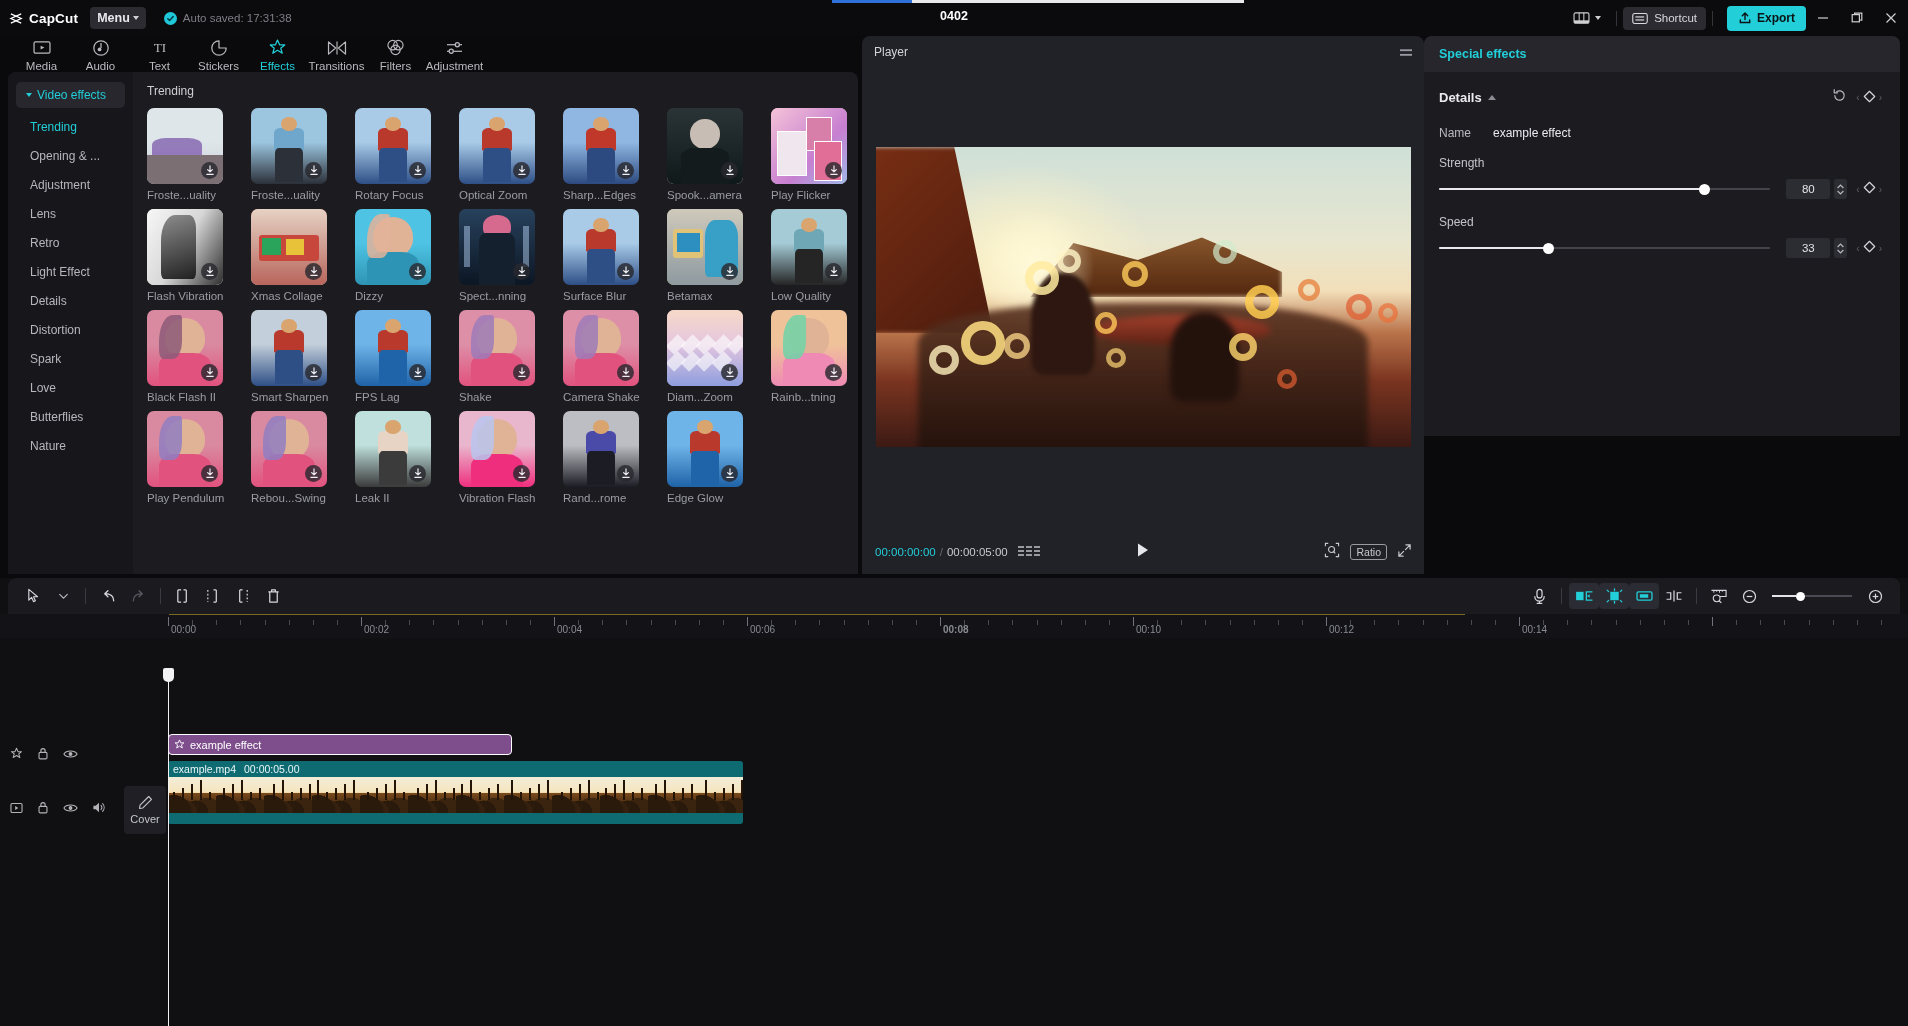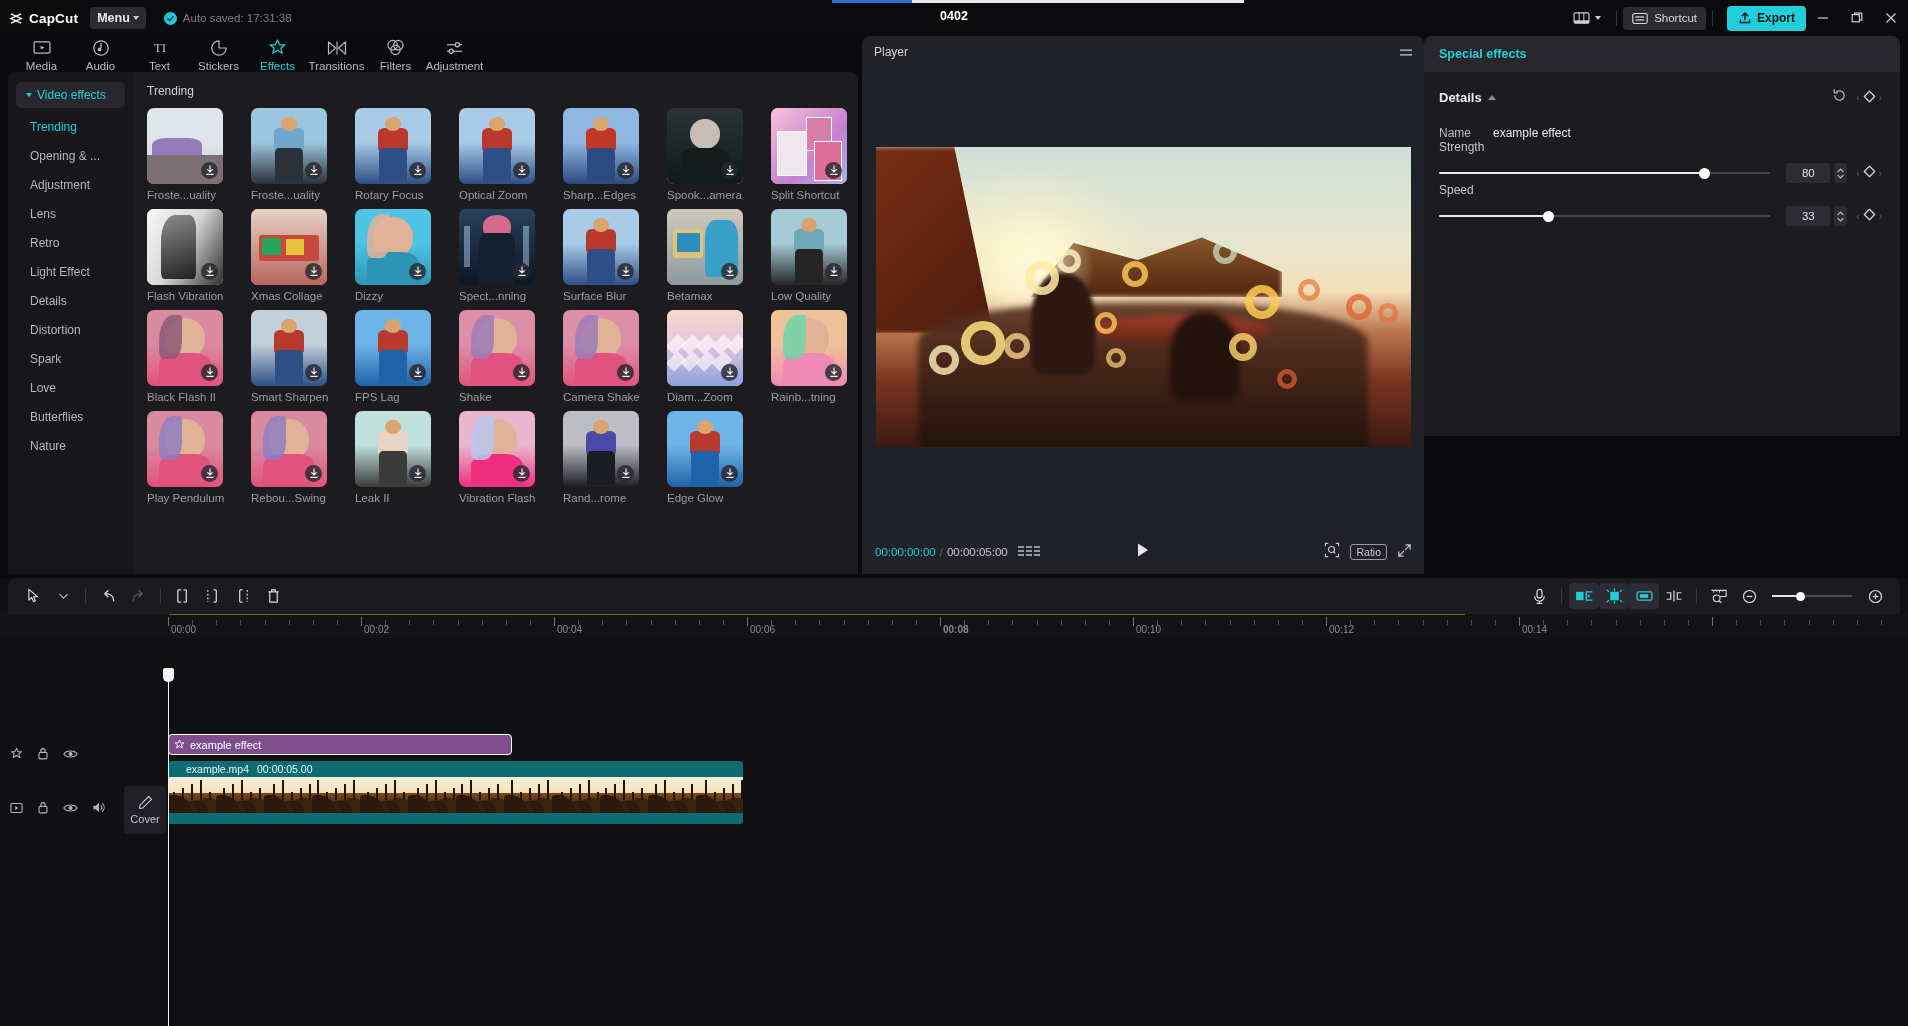--- a/index.html
+++ b/index.html
@@ -191,21 +191,21 @@
   .rp-body { padding: 16px 18px 0 15px; position:relative; }
   .det-row { display:flex; align-items:center; }
   .det-title { font-size: 13px; font-weight: 700; color:#eaeaef; }
   .det-caret { width:0;height:0;border-left:4px solid transparent;border-right:4px solid transparent;border-bottom:5px solid #8b8b93; margin-left:6px; }
   .det-actions { margin-left:auto; display:flex; align-items:center; gap: 9px; }
   .kf-grp { display:flex; align-items:center; gap:3px; }
   .arrow-s { color:#5e5e66; font-size: 10px; }
   .name-row { display:flex; align-items:center; margin-top: 19px; font-size:12px; }
   .name-lbl { color:#b9b9c0; width: 54px; }
   .name-val { color:#e8e8ee; }
-  .sl-block { }
+  .sl-block { margin-top: 16px; }
   .sl-lbl { font-size:12px; color:#c4c4cb; margin-bottom: 9px; }
   .sl-row { display:flex; align-items:center; }
   .track { position:relative; height: 14px; flex: 1; display:flex; align-items:center; }
   .track .bg { position:absolute; left:0; right:0; height:2px; background:#44444c; border-radius:1px; }
   .track .fg { position:absolute; left:0; height:2px; background:#e9e9ee; border-radius:1px; }
   .track .knob { position:absolute; width:11px; height:11px; border-radius:50%; background:#fff; margin-left:-5px; cursor:pointer; }
   .numbox {
     margin-left: 16px; width: 44px; height: 20px; background:#2c2c33; border-radius:3px;
     display:flex; align-items:center; justify-content:center; font-size:11.5px; color:#e2e2e8; cursor:pointer;
   }
@@ -249,21 +249,21 @@
     position:absolute; left: 168px; top: 96px; width: 344px; height: 21px;
     background: #7e4e8c; border: 1px solid #ffffff; border-radius: 4px;
     display:flex; align-items:center; gap: 5px; padding-left: 5px; cursor:pointer;
   }
   .clip-effect .lbl { font-size: 11px; color:#ffffff; }
 
   .clip-video {
     position:absolute; left: 168px; top: 123px; width: 575px; height: 63px;
     background:#0f6b72; border-radius:3px; overflow:hidden; cursor:pointer;
   }
-  .cv-top { height: 15px; display:flex; align-items:center; gap: 8px; padding-left: 18px; }
+  .cv-top { height: 15px; display:flex; align-items:center; gap: 8px; padding-left: 5px; }
   .cv-top .n { font-size: 10.5px; color:#e9f6f7; }
   .cv-top .d { font-size: 10.5px; color:#e9f6f7; }
   .filmstrip { position:absolute; left:0; top: 16px; width: 575px; height: 36px; display:flex; }
   .frame { width: 48px; height: 36px; position:relative; overflow:hidden; flex: 0 0 48px; }
   .fsky { position:absolute; inset:0; background: linear-gradient(180deg,#f2ecd8 0%, #f6e6c0 40%, #c98d3a 62%, #7b4b18 100%); }
   .fcrowd { position:absolute; left:0; bottom:0; width:100%; height:56%;
     background:
       radial-gradient(circle at 12% 100%, #2a1a0c 0 38%, transparent 39%),
       radial-gradient(circle at 34% 100%, #35200f 0 34%, transparent 35%),
       radial-gradient(circle at 58% 100%, #2a1a0c 0 36%, transparent 37%),
@@ -579,21 +579,21 @@
               <span style="position:absolute;left:8%;top:30%;width:40%;height:60%;background:#f0e7ee;border:1px solid #fff"></span>
               <span style="position:absolute;left:46%;top:12%;width:34%;height:44%;background:#d77fa8;border:1px solid #fff"></span>
               <span style="position:absolute;left:56%;top:44%;width:38%;height:52%;background:#e06e96;border:1px solid #fff"></span>
               <span class="dl">
                 <svg width="10" height="11" viewBox="0 0 11 12">
                   <path d="M5.5 1 L5.5 7.4 M2.9 5 L5.5 7.6 L8.1 5" fill="none" stroke="#f0f0f3" stroke-width="1.3" stroke-linecap="round" stroke-linejoin="round"></path>
                   <line x1="2" y1="10.2" x2="9" y2="10.2" stroke="#f0f0f3" stroke-width="1.3" stroke-linecap="round"></line>
                 </svg>
               </span>
             </div>
-            <div class="clabel">Split Shortcut</div>
+            <div class="clabel">Play Flicker</div>
           </div>
           <div class="cell">
             <div class="thumb">
               <span style="position:absolute;inset:0;background:linear-gradient(180deg,#f4f4f4 0%, #f4f4f4 45%, #ffffff 100%)"></span>
               <span style="position:absolute;inset:0;background:linear-gradient(120deg,#f7f7f7 0%,#d7d7d7 48%,#2e2e2e 100%)"></span>
               <span style="position:absolute;left:18%;top:8%;width:46%;height:84%;background:linear-gradient(160deg,#8d8d8d,#202020);border-radius:40% 20% 10% 10%"></span>
               <span class="dl">
                 <svg width="10" height="11" viewBox="0 0 11 12">
                   <path d="M5.5 1 L5.5 7.4 M2.9 5 L5.5 7.6 L8.1 5" fill="none" stroke="#f0f0f3" stroke-width="1.3" stroke-linecap="round" stroke-linejoin="round"></path>
                   <line x1="2" y1="10.2" x2="9" y2="10.2" stroke="#f0f0f3" stroke-width="1.3" stroke-linecap="round"></line>

